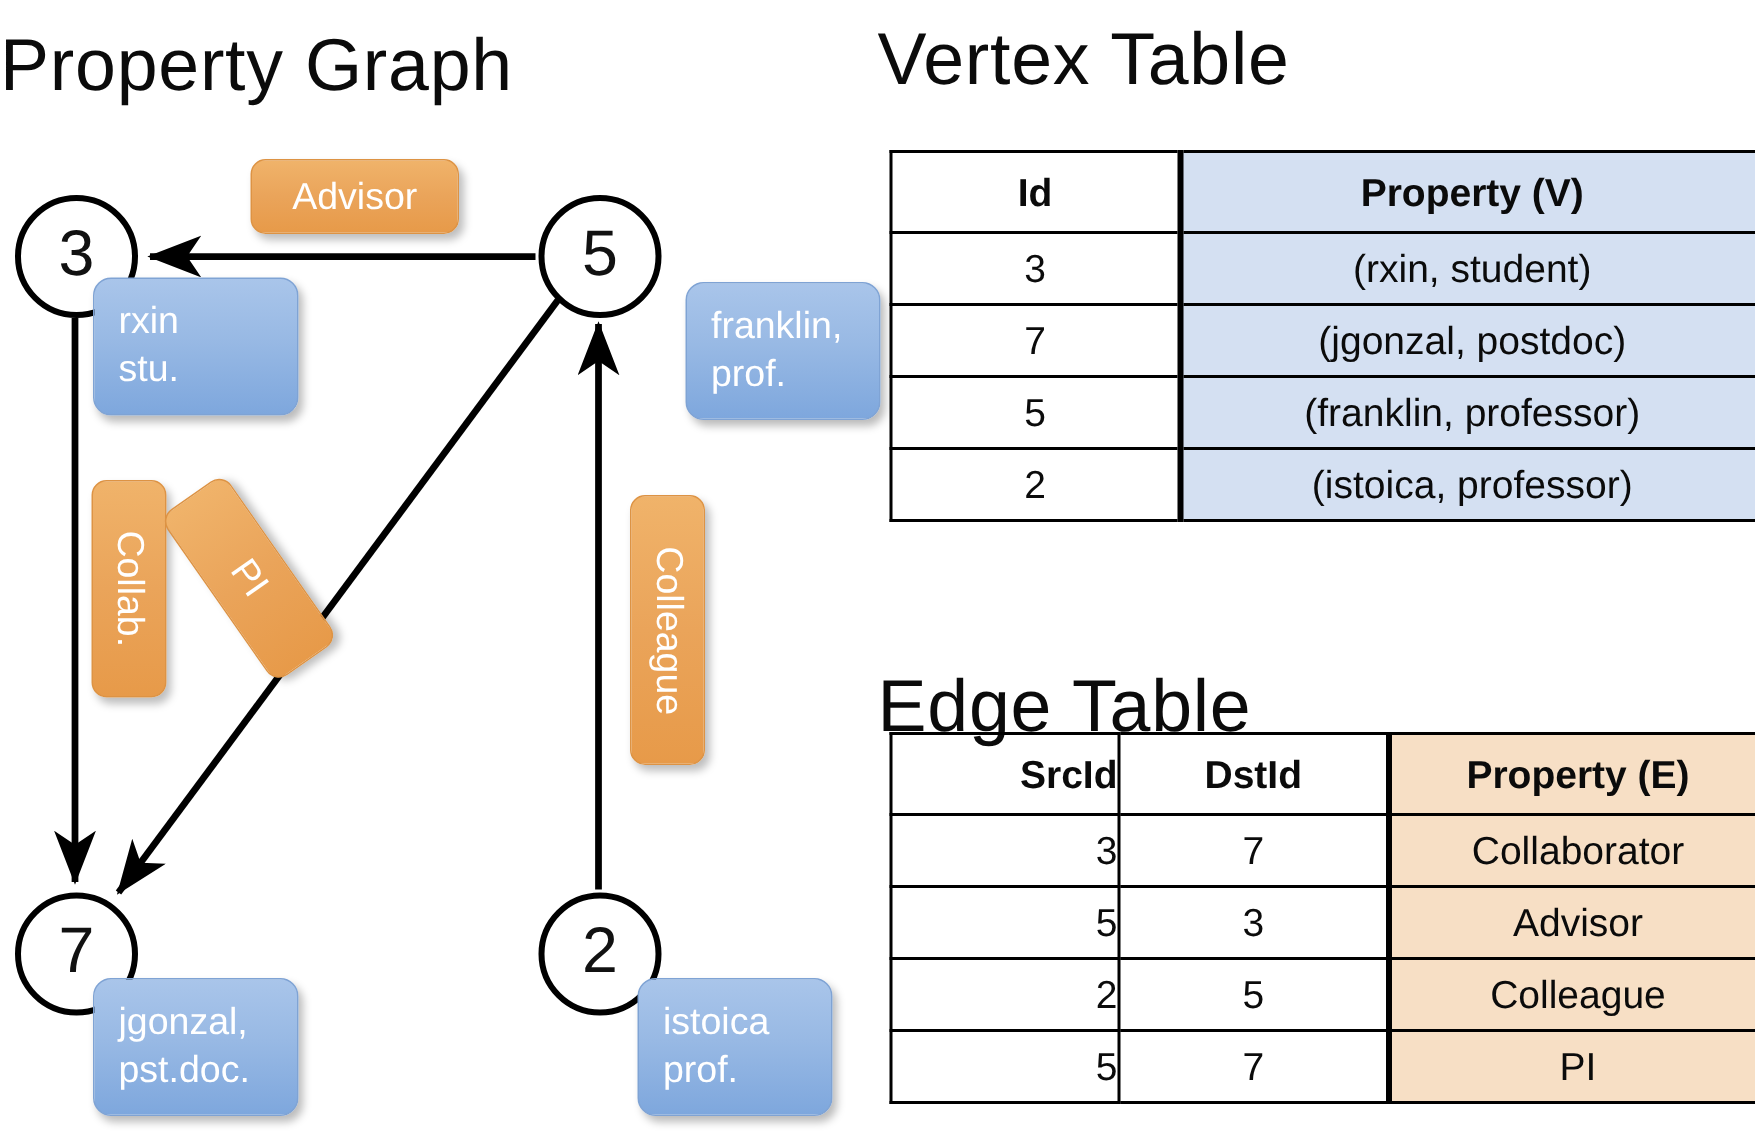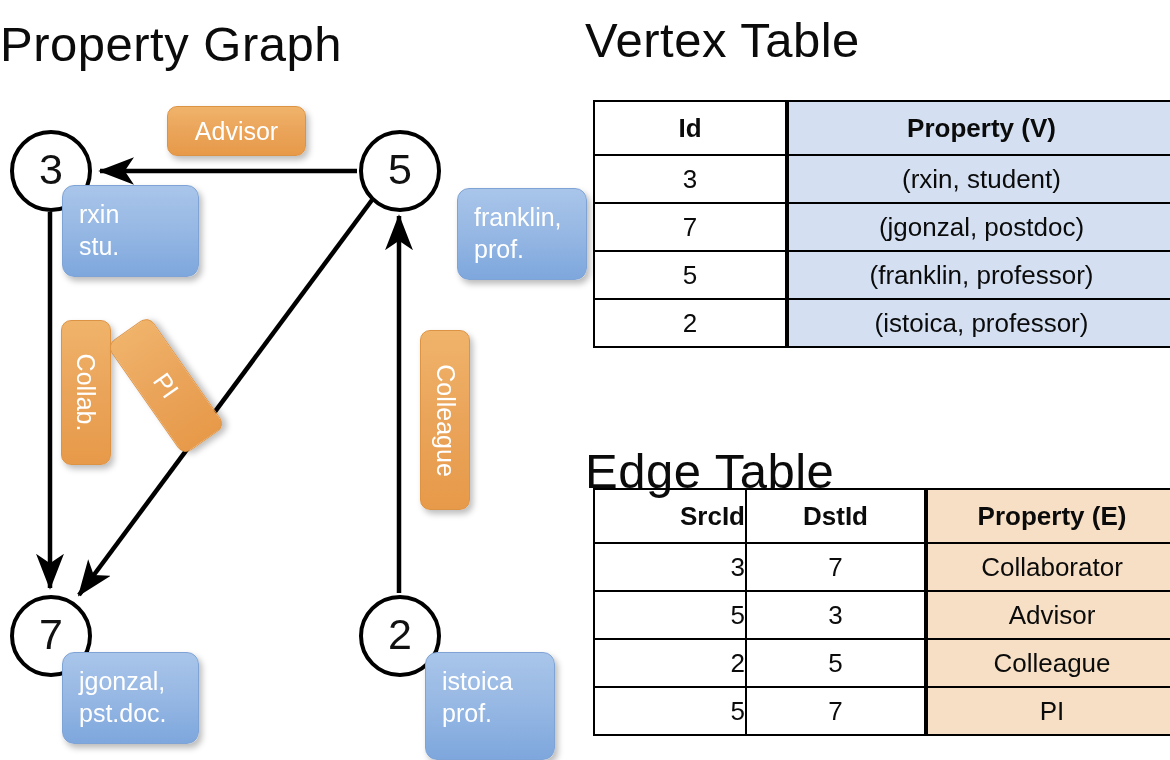--- a/index.html
+++ b/index.html
@@ -82,21 +82,21 @@
     font-size: 25px;
     line-height: 1.28;
     padding: 12px 0 12px 16px;
     box-sizing: border-box;
     z-index: 5;
   }
   .prop-box .line { display: block; white-space: nowrap; }
   #prop-rxin     { left: 62px;  top: 185px; width: 137px; height: 92px; }
   #prop-franklin { left: 425px; top: 188px; width: 130px; height: 92px; margin-left: 32px; }
   #prop-jgonzal  { left: 62px;  top: 652px; width: 137px; height: 92px; }
-  #prop-istoica  { left: 425px; top: 652px; width: 130px; height: 108px; }
+  #prop-istoica  { left: 425px; top: 652px; width: 130px; height: 92px; }
 
   
   .edge-chip {
     position: absolute;
     border-radius: 10px;
     background: linear-gradient(180deg, #f0b36a 0%, #eaa45a 50%, #e79a49 100%);
     border: 1px solid #dd9344;
     box-shadow: 3px 4px 6px rgba(0,0,0,0.26);
     color: #ffffff;
     font-family: "Liberation Sans", sans-serif;

